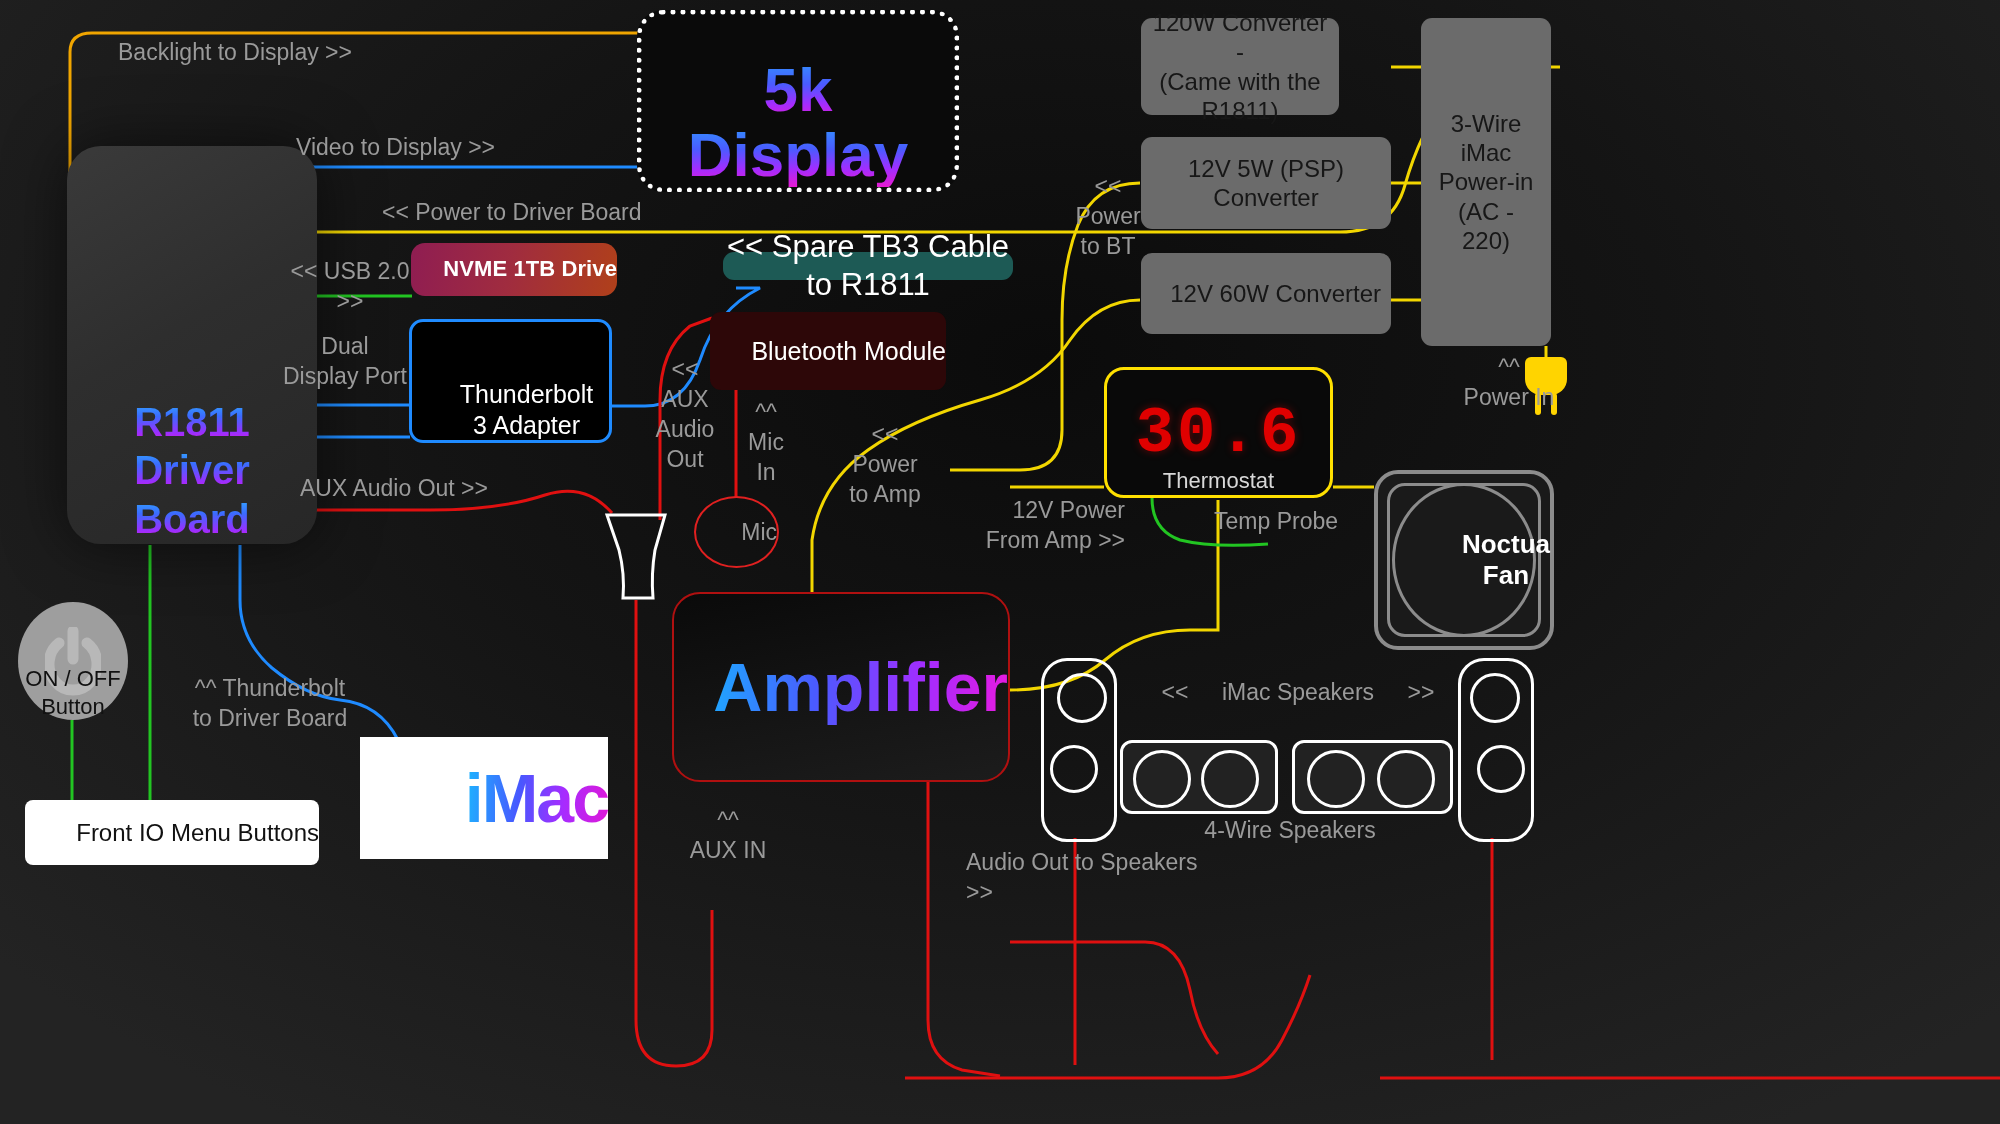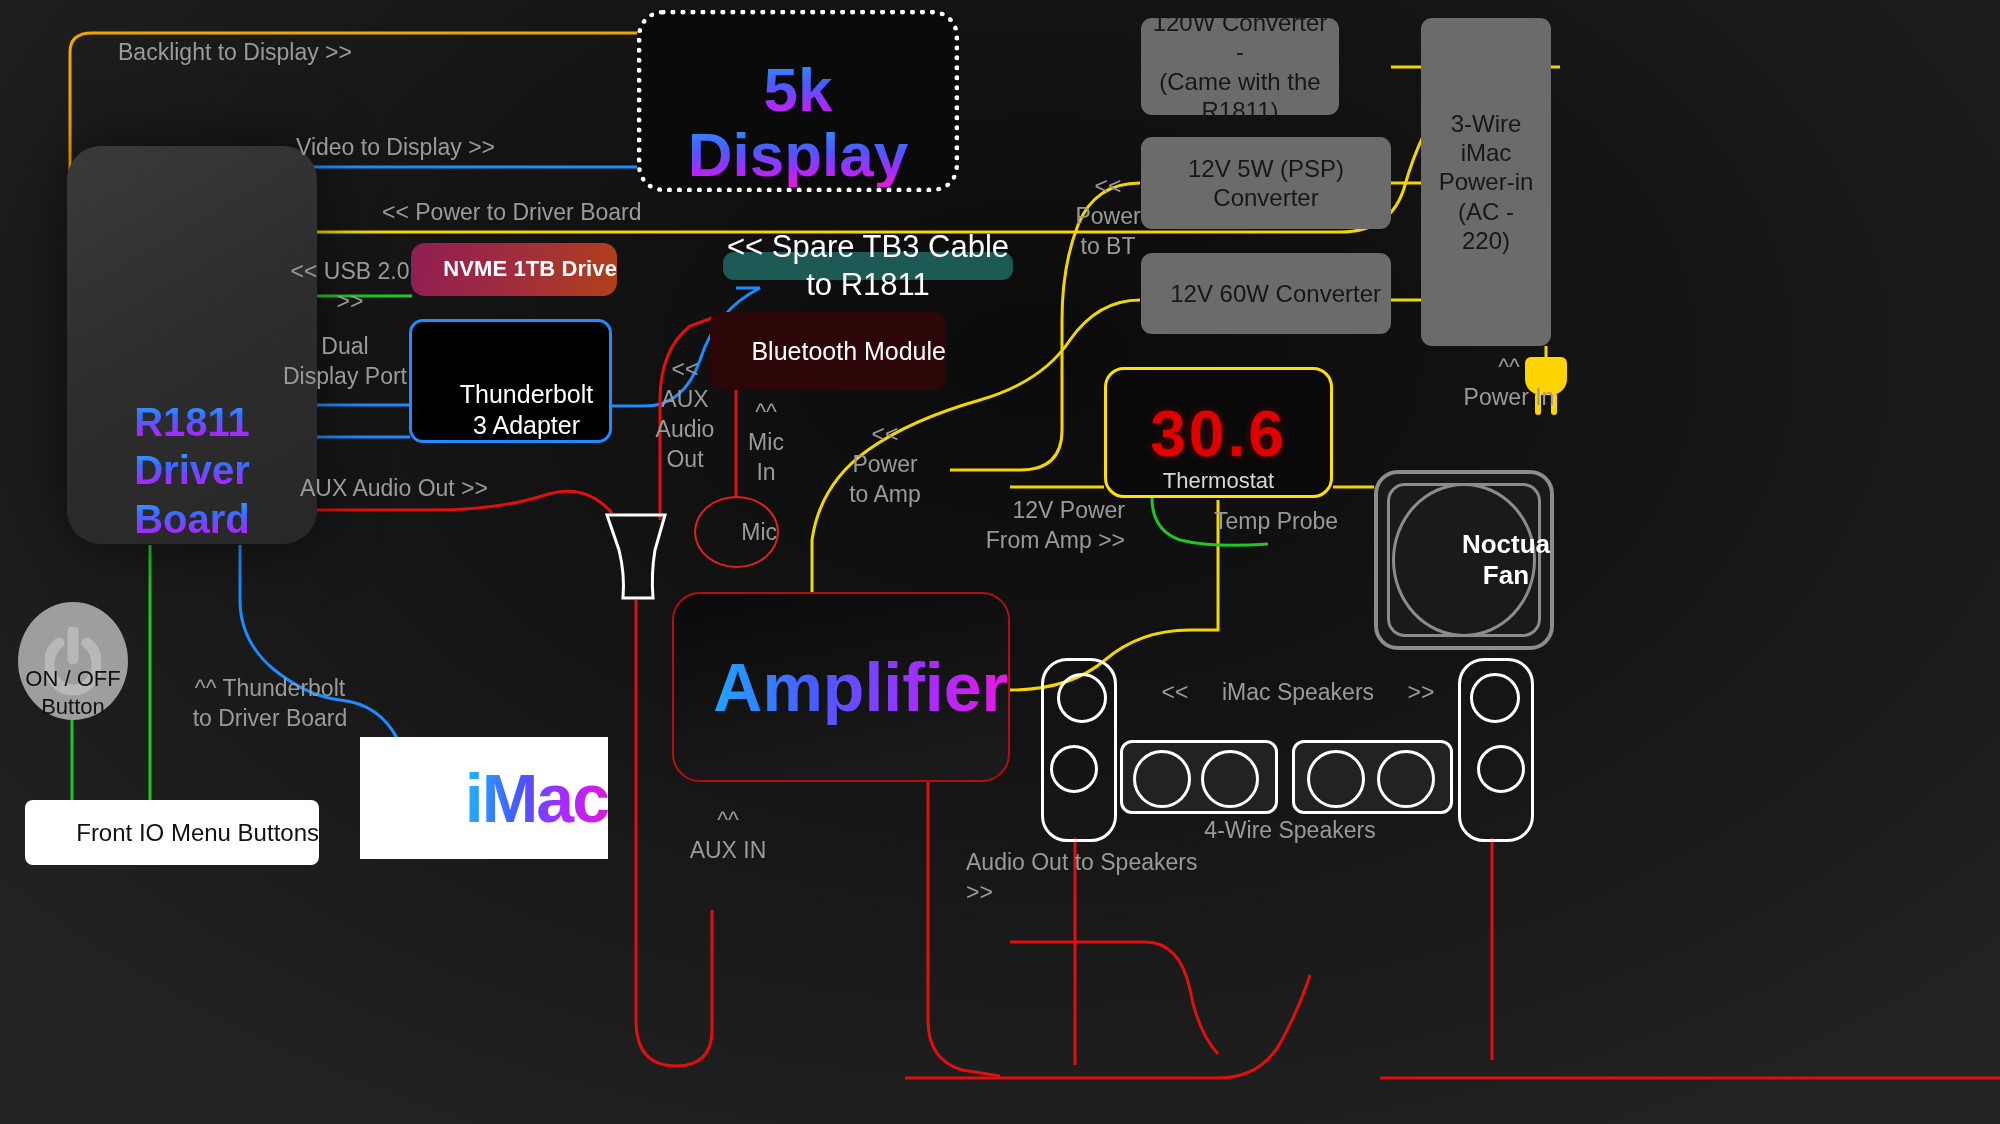--- a/index.html
+++ b/index.html
@@ -47,21 +47,21 @@
   #tb-adapter{left:409px;top:319px;width:203px;height:124px;border-radius:14px;
     background:#000;border:3px solid #1f8bff;color:#fff;font-size:25px;flex-direction:column;padding-left:32px;}
 
   
   #bt-module{left:710px;top:312px;width:236px;height:78px;border-radius:11px;
     background:#2d0708;color:#fff;font-size:25px;}
 
   
   #thermostat{left:1104px;top:367px;width:229px;height:131px;border-radius:20px;
     background:#090909;border:3px solid #ffe000;flex-direction:column;gap:0px;}
-  #thermo-value{font-family:Liberation Sans, sans-serif;font-size:64px;font-weight:bold;
+  #thermo-value{font-family:Liberation Mono, monospace;font-size:64px;font-weight:bold;
     color:#e00000;letter-spacing:3px;line-height:1;margin-top:6px;
     text-shadow:0 0 8px rgba(255,0,0,.35);}
   #thermo-label{font-size:22px;color:#d8d8d8;margin-top:2px;}
 
   
   #noctua{left:1374px;top:470px;width:180px;height:180px;border-radius:24px;
     border:4px solid #8c8c8c;background:#1a1a1a;}
   #noctua .inner{position:absolute;inset:9px;border-radius:18px;border:3px solid #8c8c8c;}
   #noctua .hub{position:absolute;left:50%;top:50%;transform:translate(-50%,-50%);
     width:138px;height:148px;border-radius:50%;border:3px solid #8c8c8c;}

